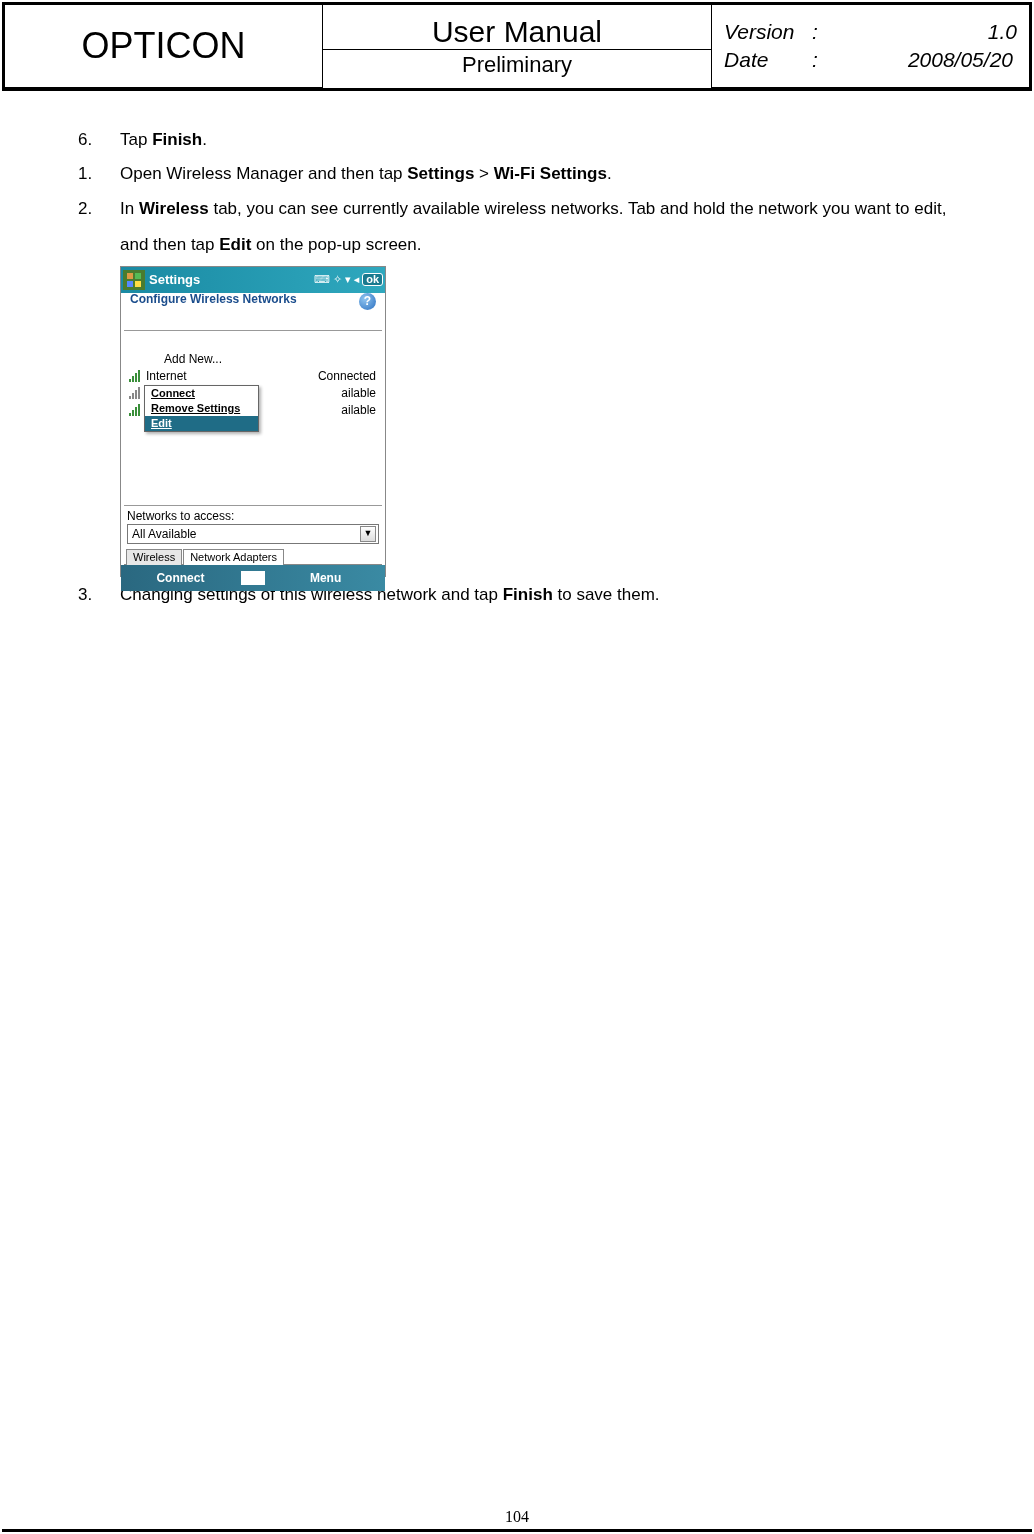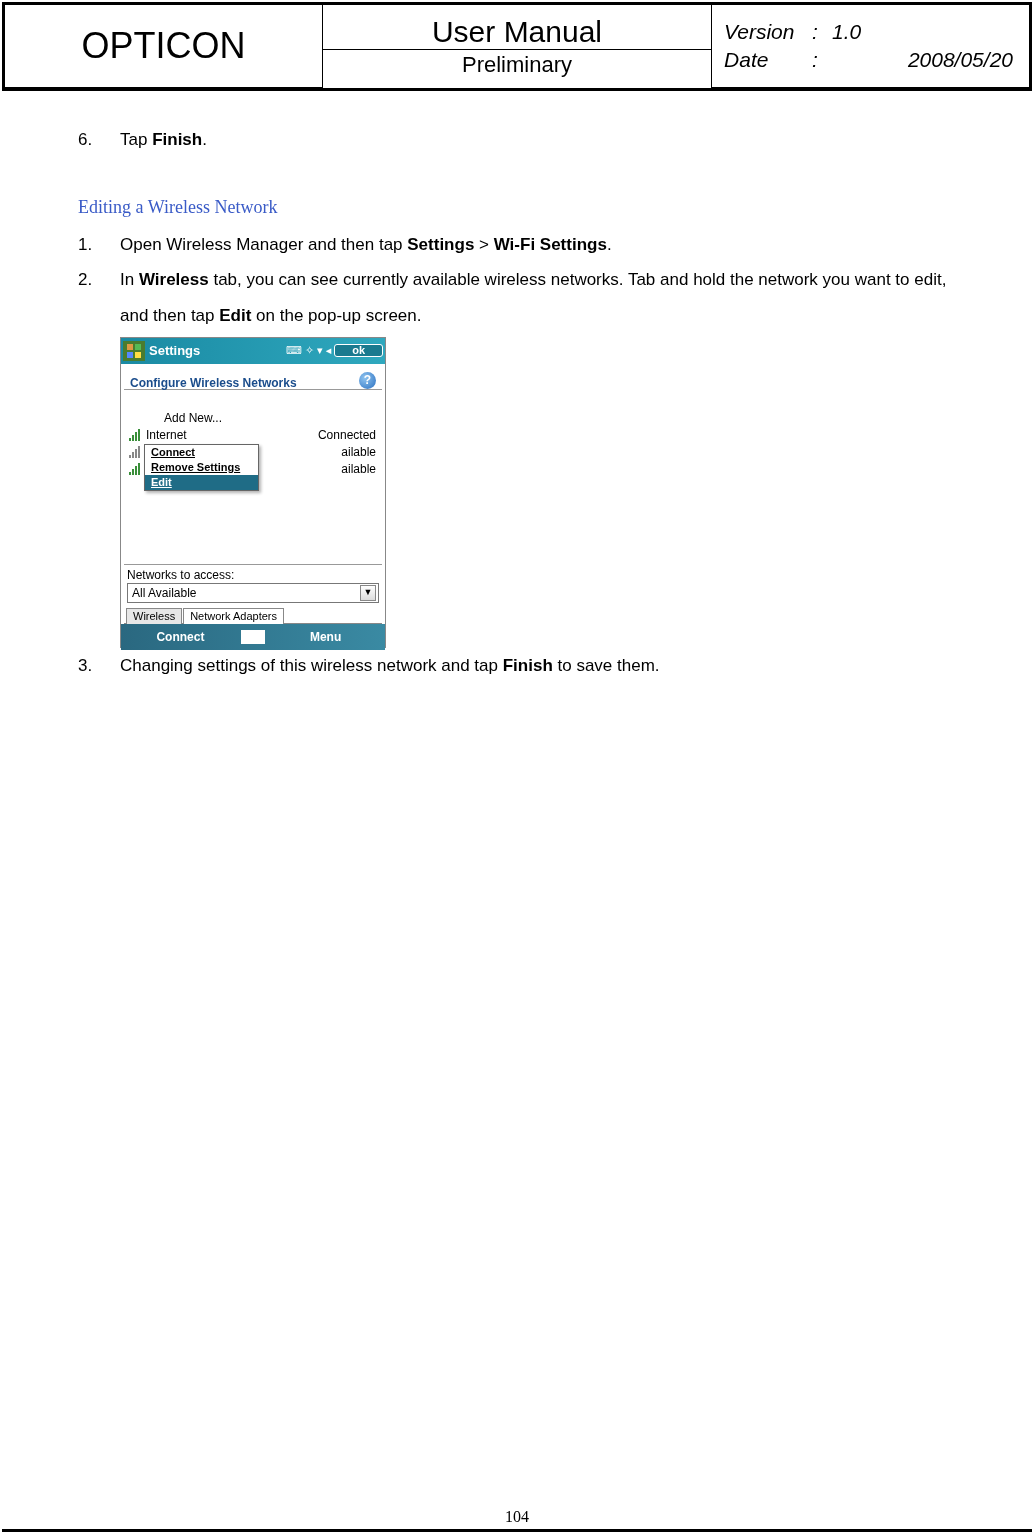--- a/index.html
+++ b/index.html
@@ -56,21 +56,21 @@
       font-family: Verdana, Arial, sans-serif;
     }
     .meta-row {
       display: flex;
       padding: 2px 12px;
       font-style: italic;
     }
     .meta-row.first { border-bottom: 0px; }
     .meta-label { width: 88px; }
     .meta-sep { width: 20px; }
-    .meta-value { flex: 1; text-align: left; }
+    .meta-value { flex: 1; text-align: right; }
     .content {
       padding: 30px 78px 0 78px;
       font-size: 17px;
       font-family: Verdana, Arial, sans-serif;
       line-height: 1.95;
     }
     .step6 {
       display: flex;
       gap: 22px;
     }
@@ -119,26 +119,26 @@
     .titlebar-icons {
       display: flex; gap: 3px; align-items: center;
     }
     .titlebar-icons span, .titlebar-icons .ok-btn {
       color: #fff; font-size: 11px;
     }
     .ok-btn {
       background: #1a7a8f;
       border: 1px solid #fff;
       border-radius: 3px;
-      padding: 0px 17px;
+      padding: 0px 3px;
       font-weight: bold;
     }
     .subbar {
-      height: 26px;
-      display: flex; align-items: flex-end;
+      height: 38px;
+      display: flex; align-items: flex-start;
       padding: 0 6px;
       border-bottom: 1px solid #999;
       justify-content: space-between;
       margin: 0 3px;
     }
     .subbar-text { color: #1b4d8c; font-weight: bold; font-size: 12px; }
     .help-icon {
       width: 17px; height: 17px; border-radius: 50%;
       background: radial-gradient(circle at 35% 35%, #8fc4f0, #2a6fc0);
       color: #fff; font-weight: bold; font-size: 12px;
@@ -281,21 +281,20 @@
 
 <div class="content">
 
   <div class="step6">
     <span class="step-num">6.</span>
     <span>
       <span>Tap </span><b>Finish</b><span>.</span>
     </span>
   </div>
 
-  <div class="section-title">Editing a Wireless Network</div>
 
   <div class="step">
     <span class="step-num">1.</span>
     <span class="step-body">
       <span>Open Wireless Manager and then tap </span><b>Settings</b><span> &gt; </span><b>Wi-Fi Settings</b><span>.</span>
     </span>
   </div>
 
   <div class="step">
     <span class="step-num">2.</span>

